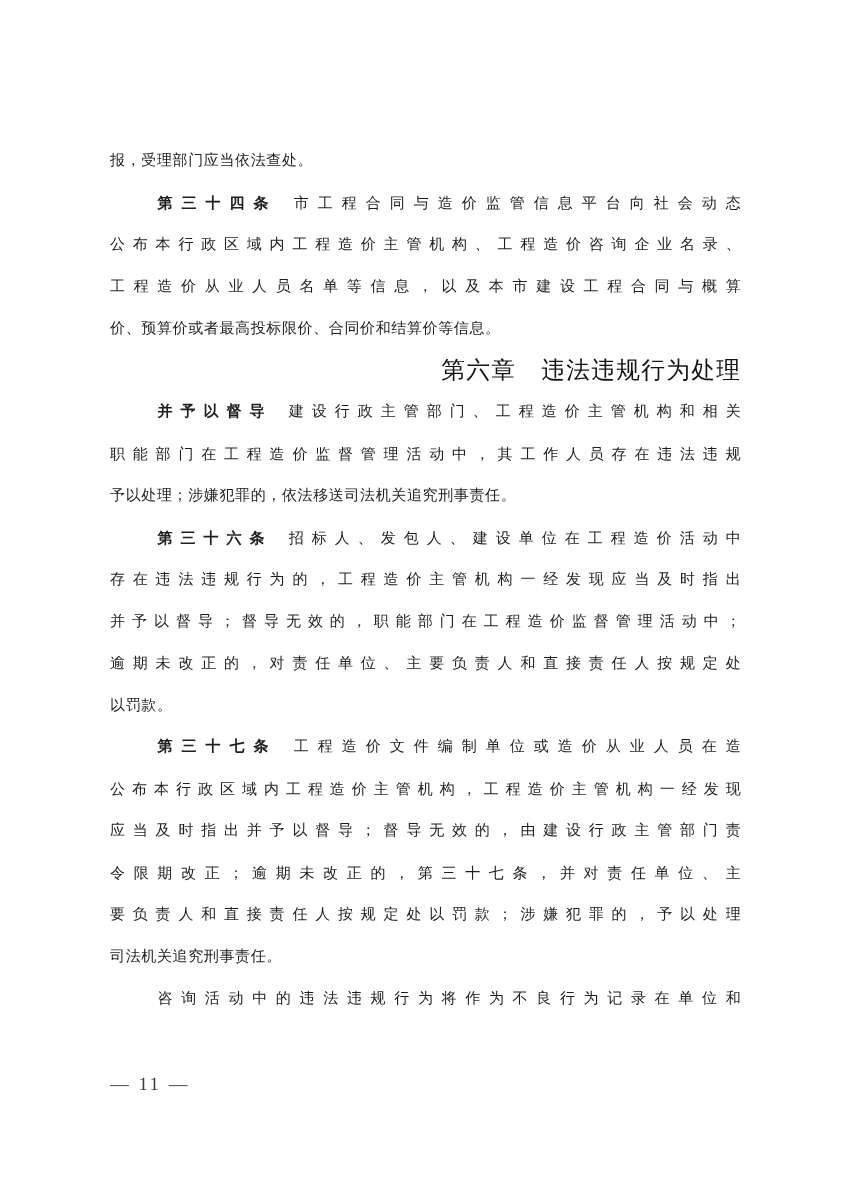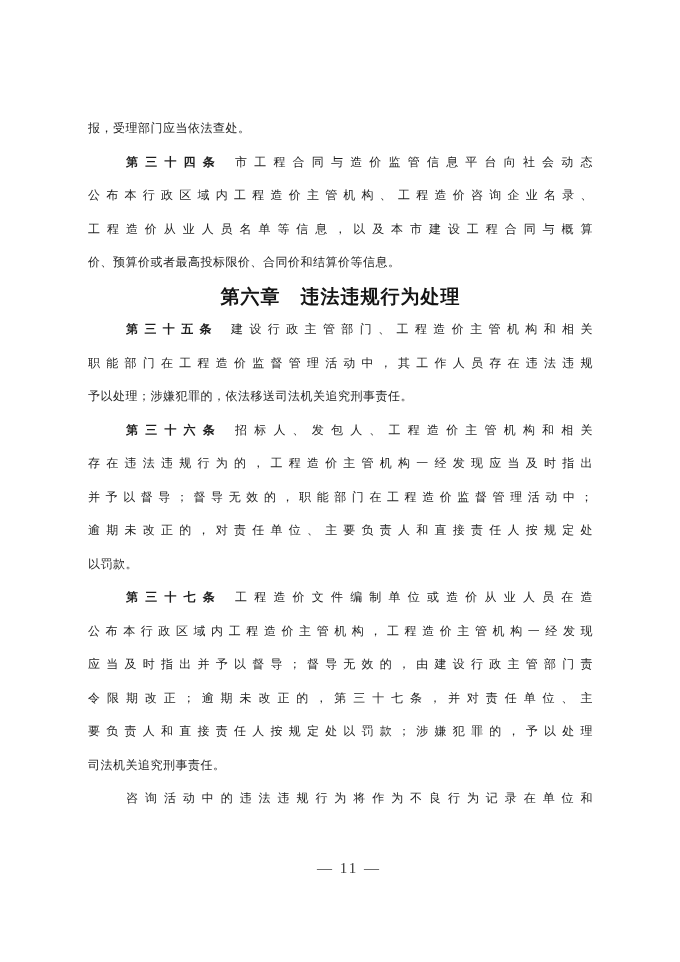--- a/index.html
+++ b/index.html
@@ -36,58 +36,58 @@
     padding-left: 38px;
   }
   .label {
     font-weight: 700;
     font-family: Liberation Sans, sans-serif;
     margin-right: 13px;
   }
   .heading {
     height: 33.5px;
     line-height: 33.5px;
-    text-align: center;
-    font-weight: 700;
+    text-align: right;
+    font-weight: 400;
     font-family: "Liberation Sans", sans-serif;
     font-size: 19px;
     letter-spacing: 1px;
     color: #141414;
   }
   .page-number {
     position: absolute;
     top: 860px;
-    left: 100px;
+    left: 88px;
     width: 498px;
-    text-align: center;
+    text-align: left;
     font-size: 15px;
     letter-spacing: 2px;
     color: #3a3a3a;
   }
 </style>
 </head>
 <body>
 
 <div class="page">
   <div class="text-block">
 
     <div class="line"><span>报，受理部门应当依法查处。</span></div>
 
     <div class="line indent stretch"><span class="label">第三十四条</span><span>市工程合同与造价监管信息平台向社会动态</span></div>
     <div class="line stretch"><span>公布本行政区域内工程造价主管机构、工程造价咨询企业名录、</span></div>
     <div class="line stretch"><span>工程造价从业人员名单等信息，以及本市建设工程合同与概算</span></div>
     <div class="line"><span>价、预算价或者最高投标限价、合同价和结算价等信息。</span></div>
 
     <div class="heading"><span>第六章　违法违规行为处理</span></div>
 
-    <div class="line indent stretch"><span class="label">第三十五条</span><span>建设行政主管部门、工程造价主管机构和相关</span></div>
+    <div class="line indent stretch"><span class="label">并予以督导</span><span>建设行政主管部门、工程造价主管机构和相关</span></div>
     <div class="line stretch"><span>职能部门在工程造价监督管理活动中，其工作人员存在违法违规</span></div>
     <div class="line"><span>予以处理；涉嫌犯罪的，依法移送司法机关追究刑事责任。</span></div>
 
-    <div class="line indent stretch"><span class="label">第三十六条</span><span>招标人、发包人、工程造价主管机构和相关</span></div>
+    <div class="line indent stretch"><span class="label">第三十六条</span><span>招标人、发包人、建设单位在工程造价活动中</span></div>
     <div class="line stretch"><span>存在违法违规行为的，工程造价主管机构一经发现应当及时指出</span></div>
     <div class="line stretch"><span>并予以督导；督导无效的，职能部门在工程造价监督管理活动中；</span></div>
     <div class="line stretch"><span>逾期未改正的，对责任单位、主要负责人和直接责任人按规定处</span></div>
     <div class="line"><span>以罚款。</span></div>
 
     <div class="line indent stretch"><span class="label">第三十七条</span><span>工程造价文件编制单位或造价从业人员在造</span></div>
     <div class="line stretch"><span>公布本行政区域内工程造价主管机构，工程造价主管机构一经发现</span></div>
     <div class="line stretch"><span>应当及时指出并予以督导；督导无效的，由建设行政主管部门责</span></div>
     <div class="line stretch"><span>令限期改正；逾期未改正的，第三十七条，并对责任单位、主</span></div>
     <div class="line stretch"><span>要负责人和直接责任人按规定处以罚款；涉嫌犯罪的，予以处理</span></div>

